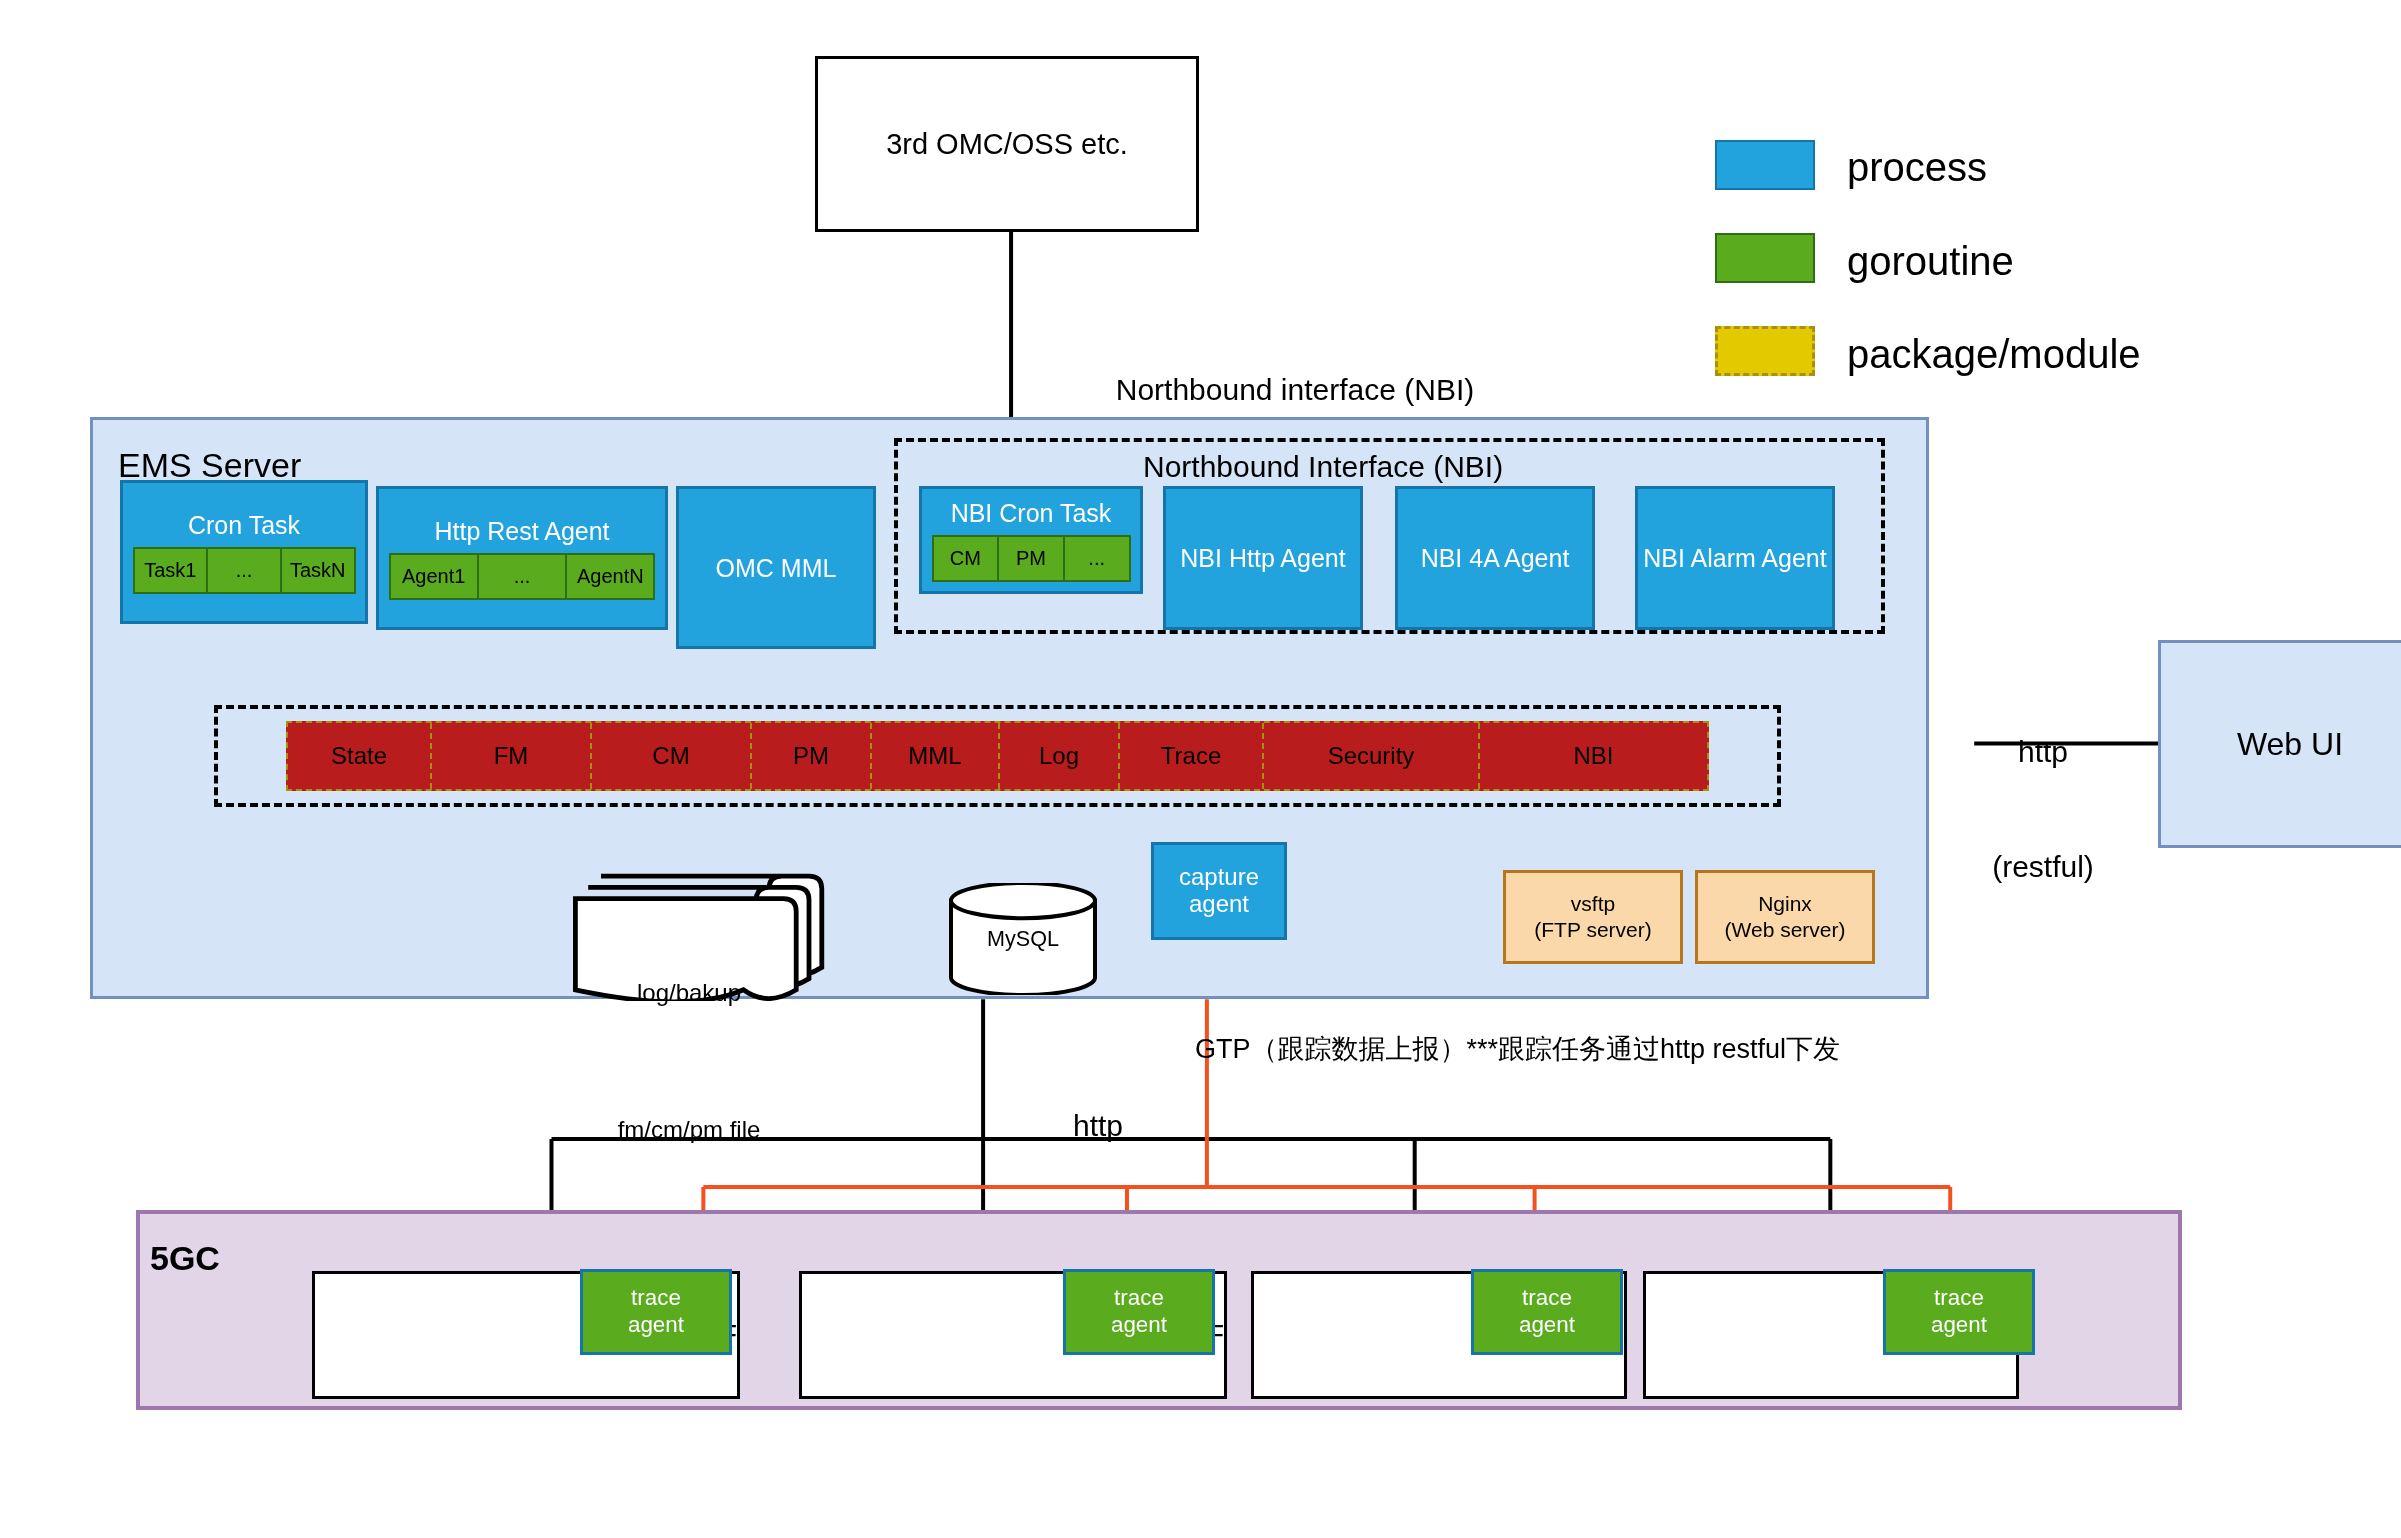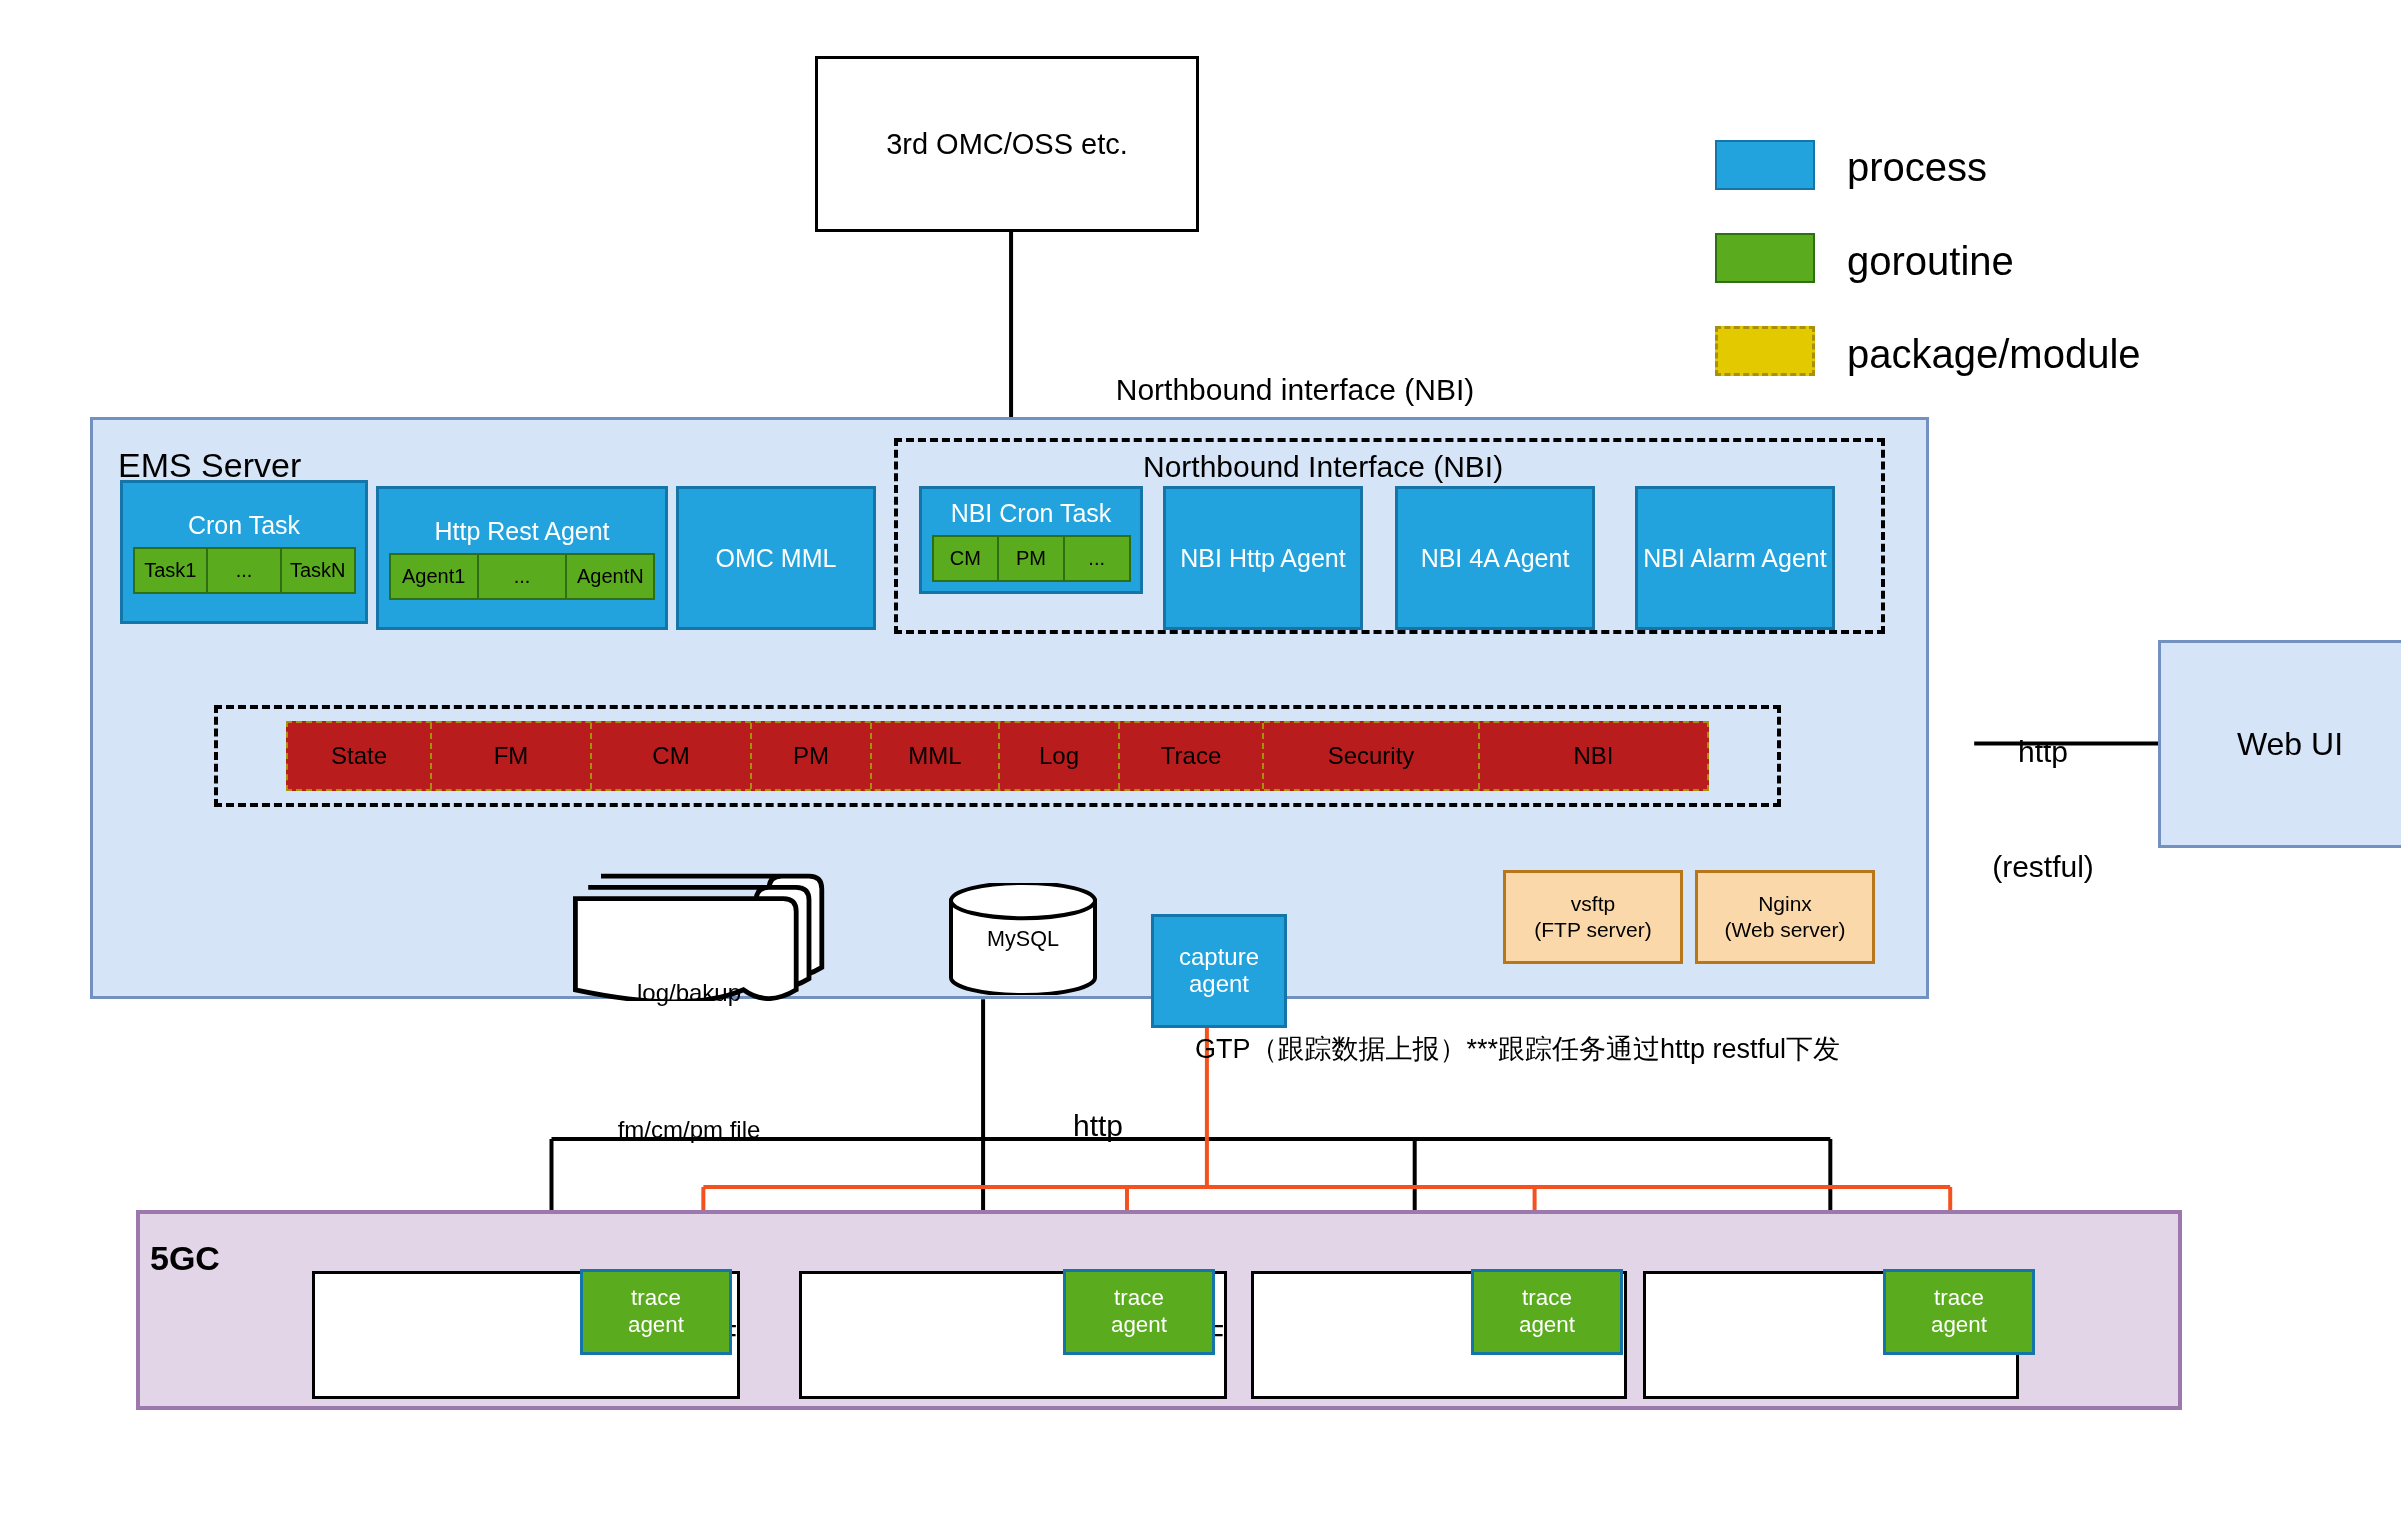--- a/index.html
+++ b/index.html
@@ -138,21 +138,21 @@
 
   <div class="box proc" style="left:376px;top:486px;width:292px;height:144px;">
     <div class="ptitle">Http Rest Agent</div>
     <div class="sublane">
       <div class="gor">Agent1</div>
       <div class="gor">...</div>
       <div class="gor">AgentN</div>
     </div>
   </div>
 
-  <div class="box proc" style="left:676px;top:486px;width:200px;height:144px;">
+  <div class="box proc" style="left:676px;top:486px;width:200px;height:163px;">
     <div class="ptitle">OMC MML</div>
   </div>
 
   <div class="box proc" style="left:919px;top:486px;width:224px;height:108px;">
     <div class="ptitle">NBI Cron Task</div>
     <div class="sublane">
       <div class="gor">CM</div>
       <div class="gor">PM</div>
       <div class="gor">...</div>
     </div>
@@ -193,21 +193,21 @@
     <div>log/bakup</div>
     <div>fm/cm/pm file</div>
   </div>
 
   <svg class="cyl" style="left:947px;top:883px;width:152px;height:112px;" viewBox="0 0 190 140">
     <path d="M5 22 V118 A90 22 0 0 0 185 118 V22 Z" fill="#fff" stroke="#000" stroke-width="5"></path>
     <ellipse cx="95" cy="22" rx="90" ry="22" fill="#fff" stroke="#000" stroke-width="5"></ellipse>
   </svg>
   <div class="lbl" style="left:947px;top:926px;width:152px;font-size:21.6px;text-align:center;">MySQL</div>
 
-  <div class="box proc" style="left:1151px;top:914px;width:136px;height:114px;">
+  <div class="box proc" style="left:1151px;top:842px;width:136px;height:98px;">
     <div class="ptitle" style="font-size:24px;">capture</div>
     <div class="ptitle" style="font-size:24px;">agent</div>
   </div>
 
   <div class="box srv" style="left:1695px;top:870px;width:180px;height:94px;">
     <div>Nginx</div>
     <div>(Web server)</div>
   </div>
   <div class="box srv" style="left:1503px;top:870px;width:180px;height:94px;">
     <div>vsftp</div>

